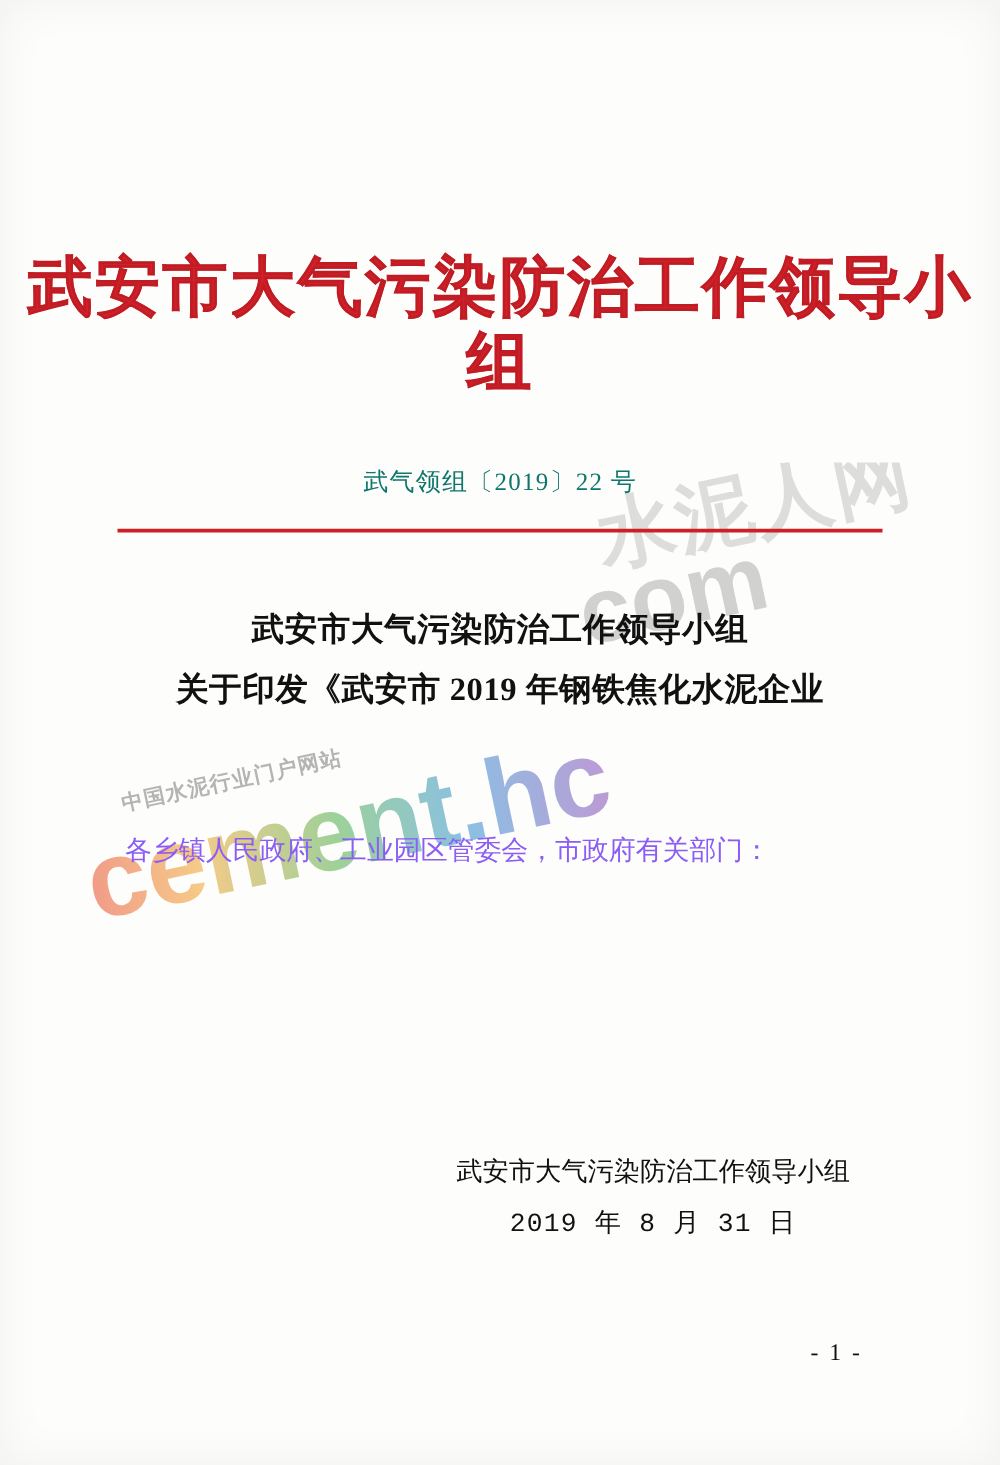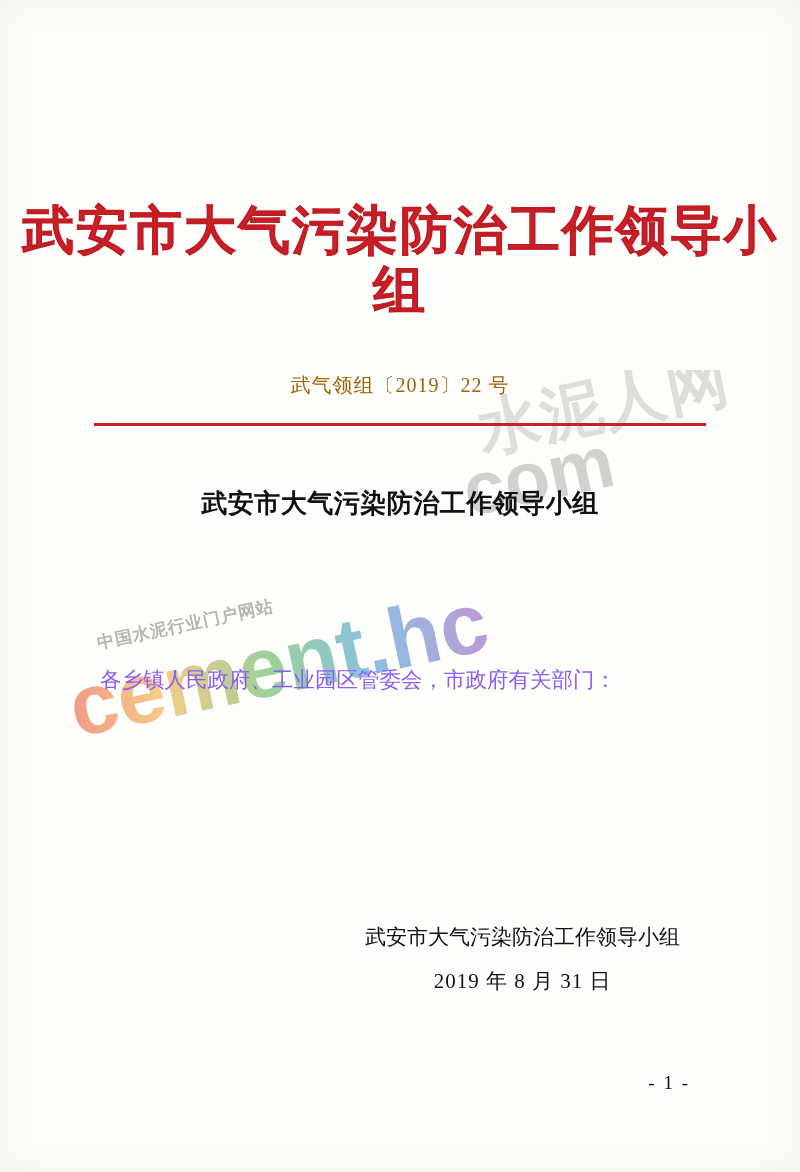--- a/index.html
+++ b/index.html
@@ -99,21 +99,21 @@
     font-size: 52px;
     letter-spacing: 2px;
     color: #d2202a;
     line-height: 1.15;
     -webkit-text-stroke: 0.6px #c01c24;
   }
   .doc-number {
     margin-top: 52px;
     font-size: 20px;
     letter-spacing: 1px;
-    color: #a16207;
+    color: #0f766e;
   }
   .red-rule {
     margin: 24px auto 0 auto;
     width: 612px;
     height: 3px;
     background: #cf1f26;
   }
 
   
   .doc-title {
@@ -147,21 +147,21 @@
   
   .signature {
     position: absolute;
     right: 120px;
     top: 915px;
     text-align: center;
     font-size: 21px;
     line-height: 2.1;
     color: #111;
   }
-  .sig-date { letter-spacing: 1px; }
+  .sig-date { letter-spacing: 1px; font-family: Liberation Mono, monospace; }
 
   
   .page-number {
     position: absolute;
     right: 110px;
     bottom: 78px;
     font-size: 19px;
     color: #111;
     letter-spacing: 2px;
   }
@@ -179,20 +179,21 @@
   </div>
 
   <div class="doc-head">
     <div class="doc-org">武安市大气污染防治工作领导小组</div>
     <div class="doc-number">武气领组〔2019〕22 号</div>
     <div class="red-rule"></div>
   </div>
 
   <div class="doc-title">
     <span class="line">武安市大气污染防治工作领导小组</span>
+    <span class="line">关于印发《武安市 2019 年钢铁焦化水泥企业</span>
   </div>
 
   <div class="doc-body">
     <p>各乡镇人民政府、工业园区管委会，市政府有关部门：</p>
   </div>
 
   <div class="signature">
     <div>武安市大气污染防治工作领导小组</div>
     <div class="sig-date">2019 年 8 月 31 日</div>
   </div>

